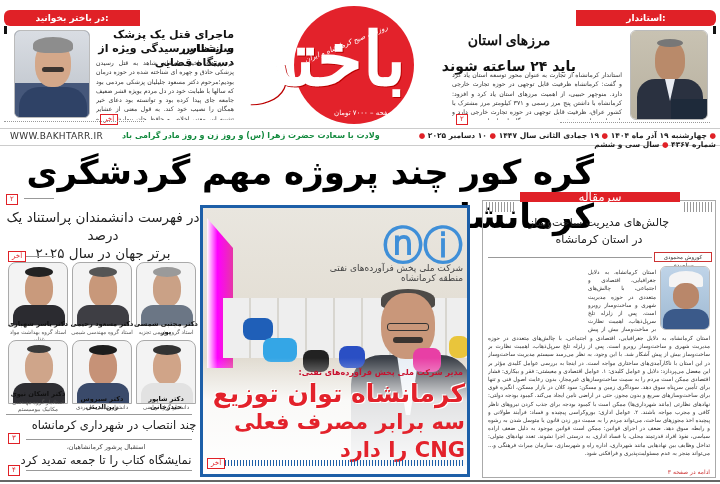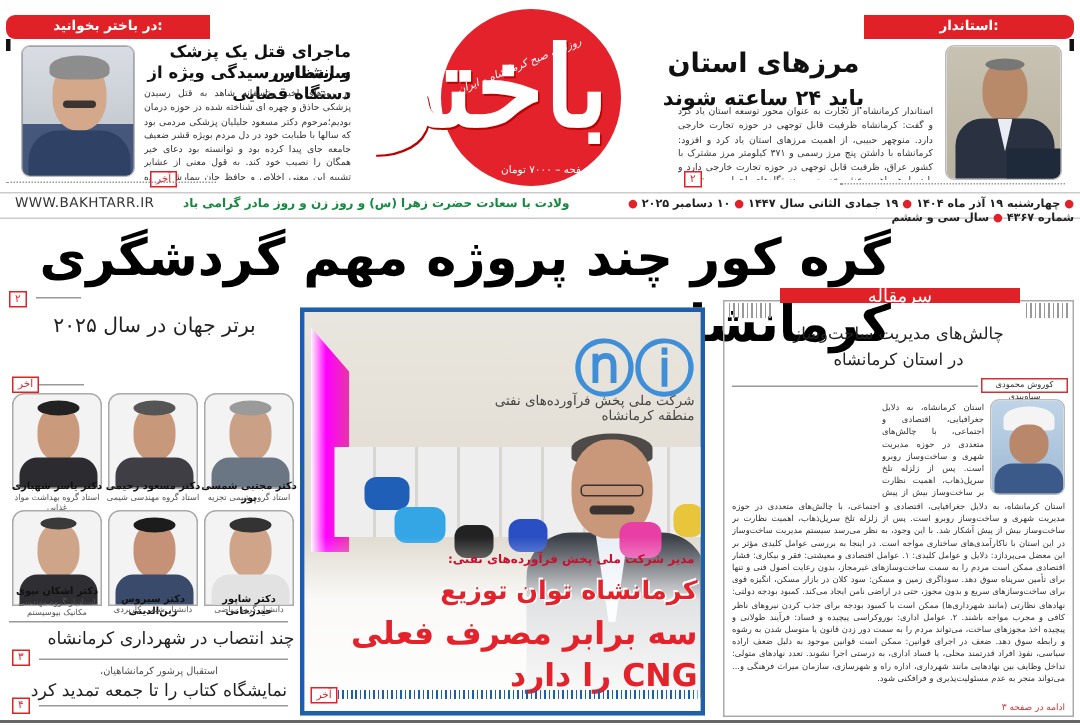--- a/index.html
+++ b/index.html
@@ -54,21 +54,21 @@
   .cp-logo { position:absolute; left: 130px; top: 10px; width: 130px; height: 50px; color: #3f8fd8; font-size: 40px; font-weight: bold; direction: rtl; }
   .cp-company { position:absolute; left: 110px; top: 55px; width: 150px; font-size: 9px; color: #444; direction: rtl; }
   .cp-person { position:absolute; left: 148px; top: 85px; width: 120px; height: 170px; }
   .cp-head { position:absolute; left: 30px; top: 0; width: 54px; height: 66px; border-radius: 45% 45% 45% 45%; background: #c9977a; }
   .cp-hair { position:absolute; left: 30px; top: -4px; width: 54px; height: 20px; border-radius: 50% 50% 20% 20%; background: #4d4a47; }
   .cp-body { position:absolute; left: 0; top: 62px; width: 120px; height: 110px; background: #3b4048; border-radius: 30px 30px 0 0; }
   .cp-shirt { position:absolute; left: 46px; top: 62px; width: 22px; height: 60px; background: #e8eef5; clip-path: polygon(0 0, 100% 0, 60% 100%, 40% 100%); }
   .mic { position:absolute; border-radius: 8px; }
   .cp-overlay { position:absolute; left:0; top: 150px; width: 100%; height: 122px; background: linear-gradient(rgba(255,255,255,0) 0%, rgba(255,255,255,0.85) 35%, #fff 100%); }
   #cp-kicker { position:absolute; left: 10px; top: 160px; width: 250px; font-size: 8px; font-weight: bold; color: #c8102e; direction: rtl; text-align: right; }
-  #cp-head1 { position:absolute; left: 4px; top: 172px; width: 258px; font-size: 17px; font-weight: 900; color: #e3222b; direction: rtl; text-align: right; line-height: 28px; text-shadow: 1px 1px 0 #fff, -1px -1px 0 #fff; }
+  #cp-head1 { position:absolute; left: 4px; top: 172px; width: 258px; font-size: 25px; font-weight: 900; color: #e3222b; direction: rtl; text-align: right; line-height: 28px; text-shadow: 1px 1px 0 #fff, -1px -1px 0 #fff; }
   #cp-head2 { position:absolute; left: 4px; top: 200px; width: 258px; font-size: 21px; font-weight: 900; color: #e3222b; direction: rtl; text-align: right; line-height: 28px; }
   .cp-dashes { position:absolute; left: 22px; top: 252px; width: 240px; height: 6px; background: repeating-linear-gradient(90deg, #1d5fa8 0 1px, transparent 1px 3px); }
 
   
   #editorial { left: 482px; top: 200px; width: 234px; height: 278px; border: 1px solid #aaa; }
   .stripes { position: absolute; height: 10px; background: repeating-linear-gradient(90deg, #999 0 1px, transparent 1px 3px); }
   #editorial-label { left: 520px; top: 192px; width: 160px; height: 10px; background: #e02127; color: #fff; font-size: 12px; text-align: center; line-height: 10px; direction: rtl; }
   #editorial-title { left: 486px; top: 214px; width: 226px; font-size: 11px; line-height: 17px; text-align: center; direction: rtl; color: #222; }
   #author { left: 654px; top: 252px; width: 58px; height: 10px; border: 1px solid #c33; font-size: 5.5px; line-height: 8px; text-align: center; direction: rtl; color: #333; }
   #ed-continue { left: 600px; top: 468px; width: 110px; font-size: 6px; color: #c33; direction: rtl; text-align: right; }
@@ -98,21 +98,21 @@
 
 <div class="abs" id="logo">
   <div class="logo-circle"></div>
   <div class="logo-text">باختر</div>
   <div class="logo-sub">روزنامه صبح کرمانشاه و ایران</div>
   <div class="logo-price">۴ صفحه – ۷۰۰۰ تومان</div>
 </div>
 
 <div class="abs redbar" id="bar-right">استاندار:</div>
 <div class="abs" style="left:713px;top:26px;width:3px;height:8px;background:#111;"></div>
-<div class="abs headline" style="left:400px;top:32px;width:218px;font-size:18px;text-align:center;">مرزهای استان</div>
+<div class="abs headline" style="left:400px;top:32px;width:218px;font-size:14px;text-align:center;font-family:Liberation Serif, serif;">مرزهای استان</div>
 <div class="abs headline" style="left:400px;top:58px;width:218px;font-size:14px;text-align:center;">باید ۲۴ ساعته شوند</div>
 <div class="abs body-text" style="left:452px;top:70px;width:170px;height:50px;overflow:hidden;">استاندار کرمانشاه از تجارت به عنوان محور توسعه استان یاد کرد و گفت: کرمانشاه ظرفیت قابل توجهی در حوزه تجارت خارجی دارد. منوچهر حبیبی، از اهمیت مرزهای استان یاد کرد و افزود: کرمانشاه با داشتن پنج مرز رسمی و ۳۷۱ کیلومتر مرز مشترک با کشور عراق، ظرفیت قابل توجهی در حوزه تجارت خارجی دارد و باید با همراهی بخش خصوصی، دستگاه‌های اجرایی و تجار و بازرگانان نهایت استفاده را از این ظرفیت ببریم.</div>
 <div class="abs pagebox" style="left:456px;top:114px;">۲</div>
 
 <div class="abs photo" style="left:630px;top:30px;width:78px;height:90px;">
   <div class="person-bg" style="background:linear-gradient(#c8c2b2 0%, #b8b1a0 100%);">
     <div style="position:absolute;left:24px;top:10px;width:30px;height:40px;border-radius:45%;background:#b98a6a;"></div>
     <div style="position:absolute;left:26px;top:8px;width:26px;height:8px;border-radius:50%;background:#777;"></div>
     <div style="position:absolute;left:6px;top:48px;width:66px;height:42px;border-radius:18px 18px 0 0;background:#2a3140;"></div>
     <div style="position:absolute;left:34px;top:48px;width:10px;height:22px;background:#e9ecf2;clip-path:polygon(0 0,100% 0,50% 100%);"></div>
@@ -130,20 +130,21 @@
   <span class="dot"> ● </span><span>۱۰ دسامبر ۲۰۲۵</span>
   <span class="dot"> ● </span><span>شماره ۴۳۶۷</span>
   <span class="dot"> ● </span><span>سال سی و ششم</span>
 </div>
 
 <div class="abs" id="main-headline">گره کور چند پروژه مهم گردشگری کرمانشاه</div>
 <div class="abs pagebox" style="left:6px;top:194px;">۲</div>
 <div class="abs rule" style="left:24px;top:198px;width:30px;"></div>
 
 <div class="abs" id="res-title">
+  <div>در فهرست دانشمندان پراستناد یک درصد</div>
   <div>برتر جهان در سال ۲۰۲۵</div>
 </div>
 <div class="abs pagebox" style="left:8px;top:251px;">آخر</div>
 <div class="abs rule" style="left:26px;top:256px;width:30px;"></div>
 
 <div class="res-card" style="left:136px;top:262px;">
   <div style="position:absolute;left:16px;top:8px;width:28px;height:36px;border-radius:45%;background:#caa186;"></div>
   <div style="position:absolute;left:16px;top:4px;width:28px;height:10px;border-radius:50%;background:#9a9a9a;"></div>
   <div style="position:absolute;left:4px;top:42px;width:52px;height:24px;border-radius:12px 12px 0 0;background:#6b7685;"></div>
 </div>

